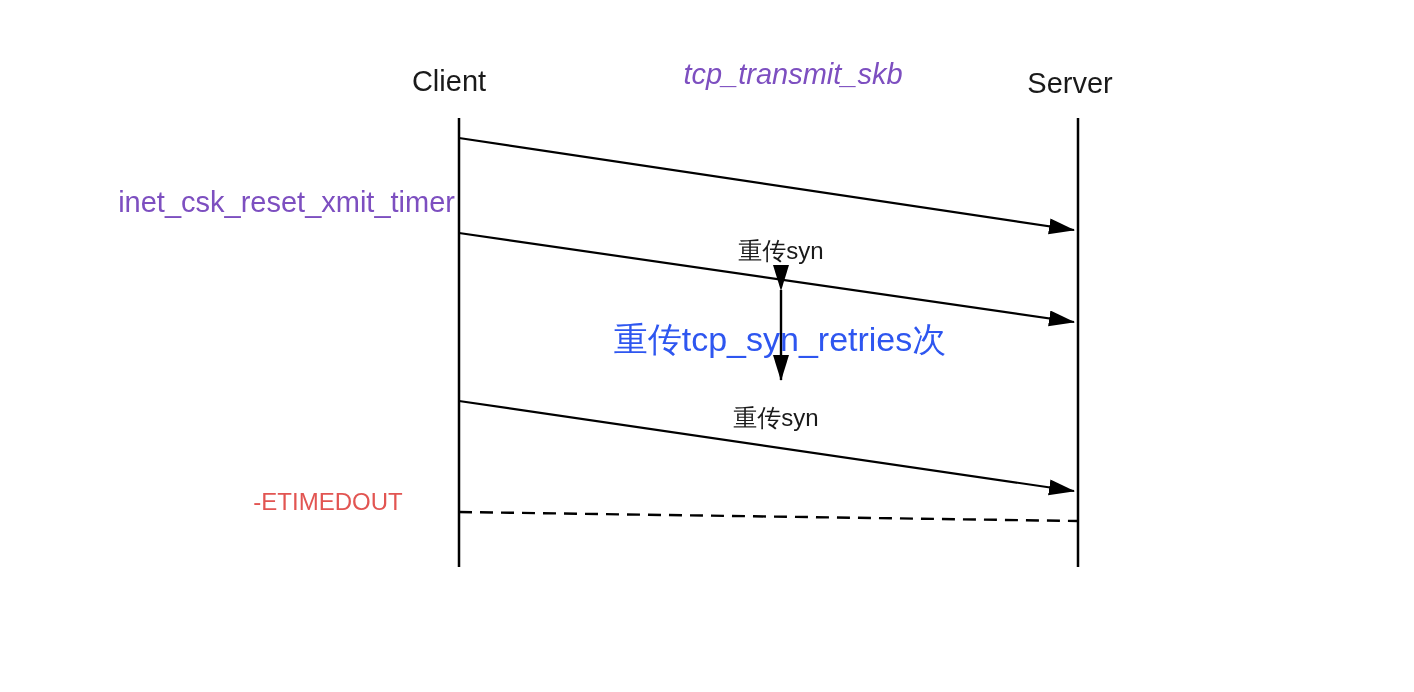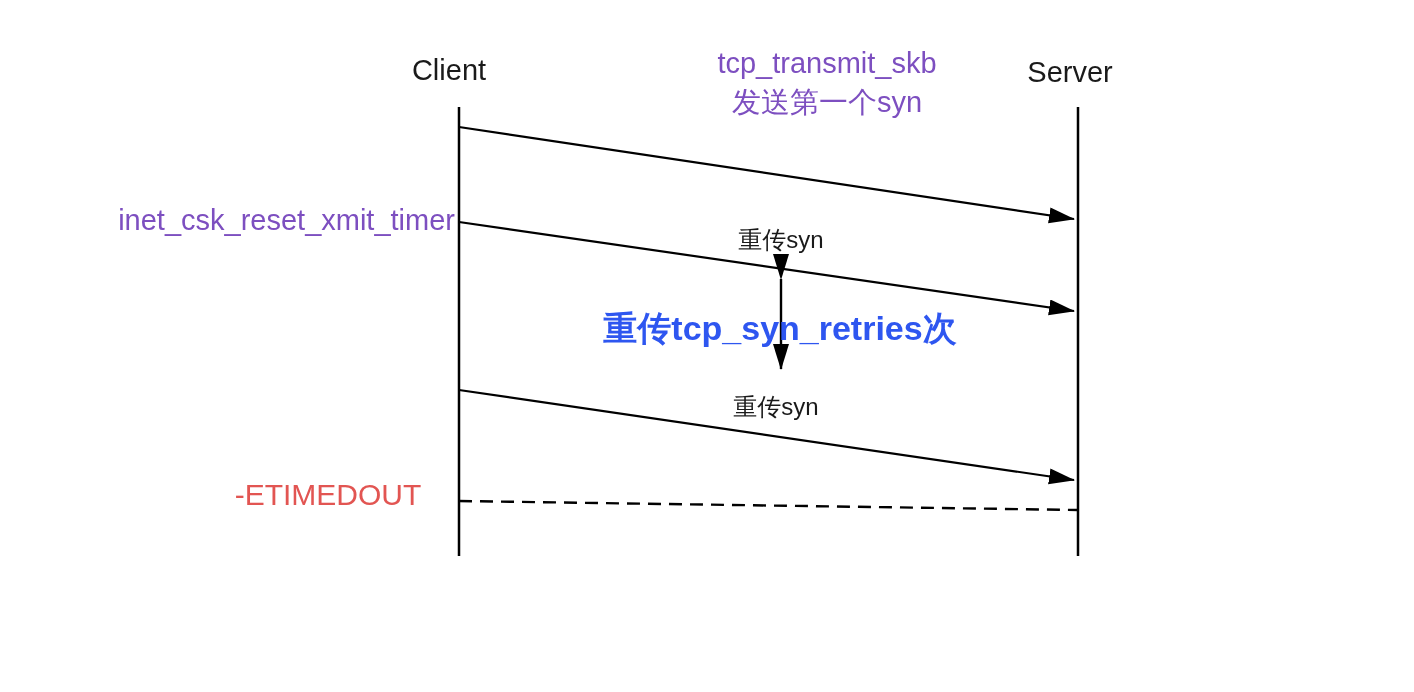--- a/index.html
+++ b/index.html
@@ -8,20 +8,21 @@
     background: #ffffff;
   }
   .canvas {
     position: relative;
     width: 1414px;
     height: 556px;
     background: #ffffff;
     overflow: hidden;
     font-family: "Liberation Sans", "DejaVu Sans", sans-serif;
     color: #111111;
+    margin-top: 11px;
   }
   .layer {
     position: absolute;
     left: 0;
     top: 0;
   }
   .lbl {
     position: absolute;
     white-space: nowrap;
     line-height: 1.2;
@@ -51,24 +52,24 @@
   .left-note {
     font-size: 29px;
     text-align: right;
   }
   .msg-label {
     font-size: 24px;
     color: #1a1a1a;
   }
   .retries-note {
     font-size: 34px;
-    font-weight: 700;
+    font-weight: 400;
   }
   .timeout {
-    font-size: 30px;
+    font-size: 24px;
   }
 </style>
 </head>
 <body style="--purple: #7d4fc0; --blue: #2e56f0; --red: #e25552; --line: #000000;">
 
 <div class="canvas">
 
   <svg class="layer" width="1414" height="692" viewBox="0 0 1414 692">
     <defs>
       <marker id="arrow" markerUnits="userSpaceOnUse" markerWidth="28" markerHeight="18" refX="25" refY="8" orient="auto">
@@ -84,26 +85,25 @@
     <line x1="459" y1="390" x2="1074" y2="480" stroke="#000" stroke-width="2.2" marker-end="url(#arrow)"></line>
 
     <line x1="459" y1="501" x2="1078" y2="510" stroke="#000" stroke-width="2.4" stroke-dasharray="13 8"></line>
 
     <line x1="781" y1="279" x2="781" y2="369" stroke="#000" stroke-width="2.4" marker-start="url(#arrow)" marker-end="url(#arrow)"></line>
   </svg>
 
   <div class="lbl actor center" style="left:449px; top:53px;">Client</div>
   <div class="lbl actor center" style="left:1070px; top:55px;">Server</div>
 
-  <div class="lbl top-note purple center" style="left:827px; top:44px;">
+  <div class="lbl top-note purple center" style="left:793px; top:44px;font-style:italic;">
     <div>tcp_transmit_skb</div>
-    <div>发送第一个syn</div>
   </div>
 
-  <div class="lbl left-note purple" style="left:70px; top:203px; width:385px;">inet_csk_reset_xmit_timer</div>
+  <div class="lbl left-note purple" style="left:70px; top:174px; width:385px;">inet_csk_reset_xmit_timer</div>
 
   <div class="lbl msg-label center" style="left:781px; top:226px;">重传syn</div>
   <div class="lbl msg-label center" style="left:776px; top:393px;">重传syn</div>
 
   <div class="lbl retries-note blue center" style="left:780px; top:308px;">重传tcp_syn_retries次</div>
 
   <div class="lbl timeout red center" style="left:328px; top:477px;">-ETIMEDOUT</div>
 
 </div>
 

